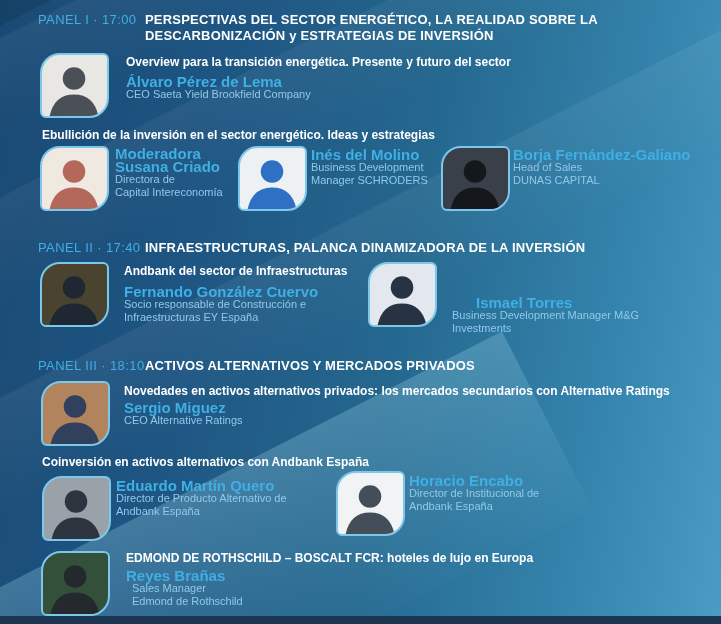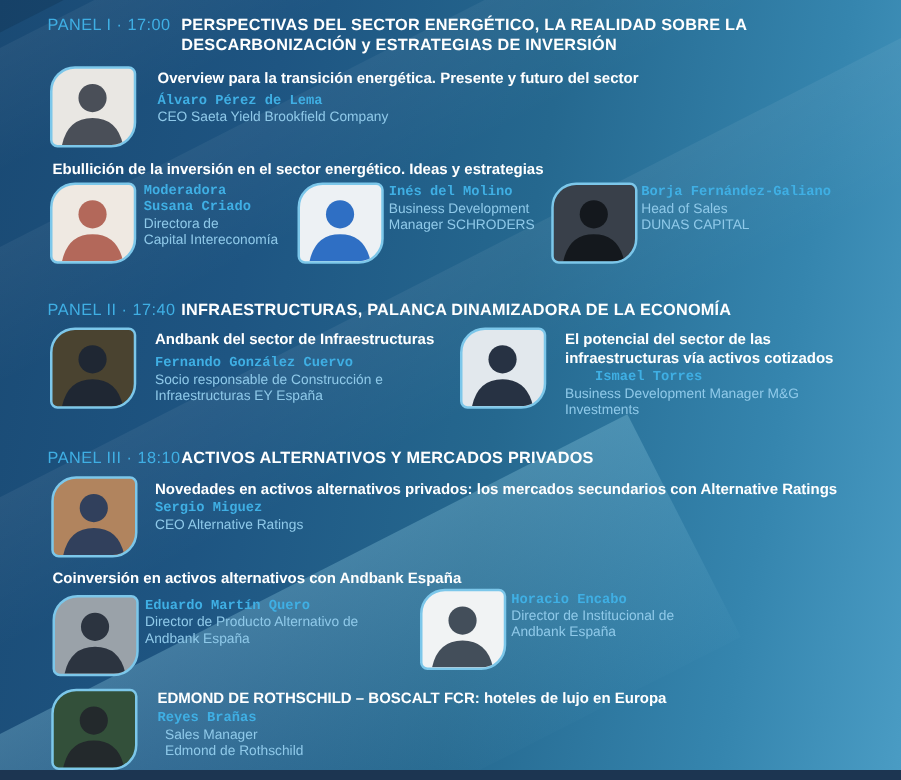--- a/index.html
+++ b/index.html
@@ -7,21 +7,21 @@
     position:relative; width:721px; height:624px; overflow:hidden;
     background:linear-gradient(100deg, #1a4a74 0%, #1e5582 28%, #25688f 55%, #3585ae 82%, #4a9cc4 100%);
     font-family:"Liberation Sans", sans-serif;
     -webkit-font-smoothing:antialiased;
   }
   .streak { position:absolute; transform:rotate(-27deg); transform-origin:left top; pointer-events:none; }
   .abs { position:absolute; }
   .panel-label { font-size:13px; font-weight:normal; letter-spacing:0.4px; white-space:nowrap; }
   .panel-title { font-size:13px; font-weight:bold; line-height:16px; letter-spacing:0.2px; color:#ffffff; white-space:pre-line; }
   .session-title { font-size:12px; font-weight:bold; color:#ffffff; line-height:15px; white-space:pre-line; }
-  .spk-name { font-size:11px; font-weight:bold; line-height:13px; white-space:pre-line;font-family:Liberation Mono, monospace; }
+  .spk-name { font-size:15px; font-weight:bold; line-height:13px; white-space:pre-line; }
   .spk-role { font-size:11px; line-height:12.5px; white-space:pre-line; }
   .photo {
     position:absolute; width:69px; height:65px; box-sizing:border-box;
     border:2px solid #7cc7ea; border-radius:20px 6px 20px 6px; overflow:hidden;
   }
   .photo svg { display:block; width:100%; height:100%; }
   .bottom-bar { position:absolute; left:0; width:721px; height:8px; bottom:0; }
 </style>
 </head>
 <body>
@@ -75,41 +75,39 @@
     <svg viewBox="0 0 69 65" preserveAspectRatio="xMidYMax meet">
         <circle cx="34" cy="25" r="12" fill="currentColor"></circle>
         <path d="M8,65 Q13,42 34,42 Q55,42 60,65 Z" fill="currentColor"></path>
       </svg>
   </div>
   <div class="abs spk-name" style="left: 513px; top: 148px; color: rgb(63, 175, 228);">Borja Fernández-Galiano</div>
   <div class="abs spk-role" style="left: 513px; top: 161px; color: rgb(143, 201, 233);">Head of Sales
 DUNAS CAPITAL</div>
 
   <div class="abs panel-label" style="left: 38px; top: 240px; color: rgb(63, 175, 228);">PANEL II · 17:40</div>
-  <div class="abs panel-title" style="left:145px; top:240px; width:540px;">INFRAESTRUCTURAS, PALANCA DINAMIZADORA DE LA ECONOMÍA</div>
+  <div class="abs panel-title" style="left:145px; top:240px; width:540px;">INFRAESTRUCTURAS, PALANCA DINAMIZADORA DE LA INVERSIÓN</div>
 
   <div class="photo" style="left: 40px; top: 262px; background: rgb(74, 67, 48); color: rgb(31, 39, 51);">
     <svg viewBox="0 0 69 65" preserveAspectRatio="xMidYMax meet">
         <circle cx="34" cy="25" r="12" fill="currentColor"></circle>
         <path d="M8,65 Q13,42 34,42 Q55,42 60,65 Z" fill="currentColor"></path>
       </svg>
   </div>
   <div class="abs session-title" style="left:124px; top:264px; width:320px;">Andbank del sector de Infraestructuras</div>
   <div class="abs spk-name" style="left: 124px; top: 285px; color: rgb(63, 175, 228);">Fernando González Cuervo</div>
   <div class="abs spk-role" style="left: 124px; top: 298px; color: rgb(143, 201, 233);">Socio responsable de Construcción e
 Infraestructuras EY España</div>
 
   <div class="photo" style="left: 368px; top: 262px; background: rgb(226, 232, 237); color: rgb(39, 50, 67);">
     <svg viewBox="0 0 69 65" preserveAspectRatio="xMidYMax meet">
         <circle cx="34" cy="25" r="12" fill="currentColor"></circle>
         <path d="M8,65 Q13,42 34,42 Q55,42 60,65 Z" fill="currentColor"></path>
       </svg>
   </div>
-  <div class="abs session-title" style="left:452px; top:264px; width:260px;">El potencial del sector de las
-infraestructuras vía activos cotizados</div>
   <div class="abs spk-name" style="left: 452px; top: 296px; color: rgb(63, 175, 228); padding-left: 24px;">Ismael Torres</div>
   <div class="abs spk-role" style="left: 452px; top: 309px; color: rgb(143, 201, 233);">Business Development Manager M&amp;G
 Investments</div>
 
   <div class="abs panel-label" style="left: 38px; top: 358px; color: rgb(63, 175, 228);">PANEL III · 18:10</div>
   <div class="abs panel-title" style="left:145px; top:358px; width:540px;">ACTIVOS ALTERNATIVOS Y MERCADOS PRIVADOS</div>
 
   <div class="photo" style="left: 41px; top: 381px; background: rgb(177, 132, 94); color: rgb(49, 64, 92);">
     <svg viewBox="0 0 69 65" preserveAspectRatio="xMidYMax meet">
         <circle cx="34" cy="25" r="12" fill="currentColor"></circle>

